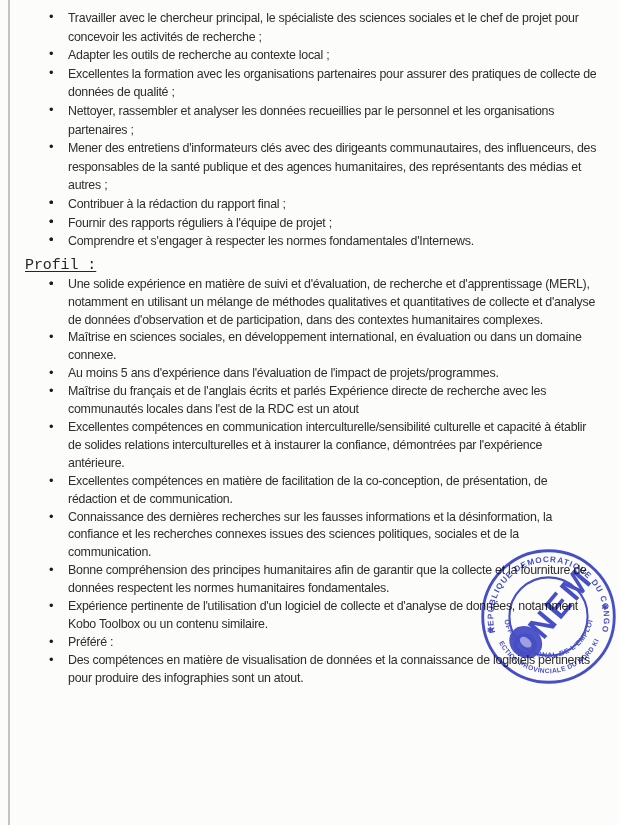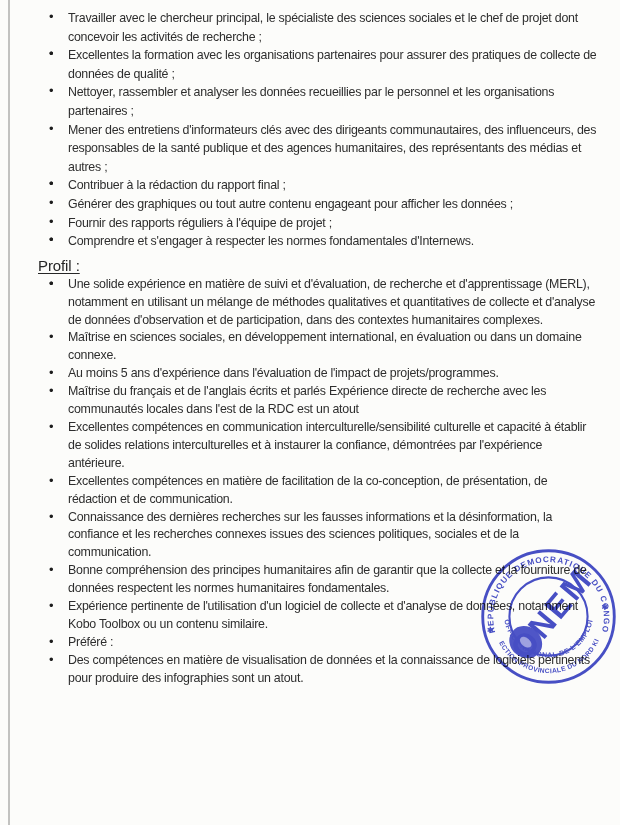--- a/index.html
+++ b/index.html
@@ -23,49 +23,50 @@
   .content{position:absolute;left:0;top:0;width:620px;}
   ul{list-style:none;margin:0;padding:0 22px 0 68px;}
   ul.resp{padding-top:9px;font-size:12.4px;line-height:18.6px;letter-spacing:-0.25px;}
   ul.profil{font-size:12.4px;line-height:17.9px;letter-spacing:-0.25px;}
   li{position:relative;}
   .bullet{
     position:absolute;left:-19px;top:-1px;
     font-size:13px;color:#1d1d1d;
   }
   .section-heading{
-    margin:6px 0 2px 38px;
+    margin:6px 0 2px 25px;
     font-size:15px;font-weight:400;
     text-decoration:underline;
     text-underline-offset:2px;
-    color:#262626;letter-spacing:-0.1px;
+    color:#262626;letter-spacing:-0.1px;font-family:Liberation Mono, monospace;
   }
   .stamp{
     position:absolute;left:477px;top:545px;
     width:143px;height:143px;
     mix-blend-mode:multiply;opacity:.93;
   }
   .stamp svg{width:100%;height:100%;color:var(--ink);}
   .stamp text{font-family:"Liberation Sans",sans-serif;fill:currentColor;}
 </style>
 </head>
 <body>
 
 <div class="edge-line"></div>
 
 <div class="content">
 
   <ul class="resp">
 
   <li>
       <span class="bullet">•</span>
-      <span>Travailler avec le chercheur principal, le spécialiste des sciences sociales et le chef de projet dont concevoir les activités de recherche ;</span>
+      <span>Travailler avec le chercheur principal, le spécialiste des sciences sociales et le chef de projet pour concevoir les activités de recherche ;</span>
     </li>
       <li>
       <span class="bullet">•</span>
+      <span>Adapter les outils de recherche au contexte local ;</span>
     </li>
       <li>
       <span class="bullet">•</span>
       <span>Excellentes la formation avec les organisations partenaires pour assurer des pratiques de collecte de données de qualité ;</span>
     </li>
       <li>
       <span class="bullet">•</span>
       <span>Nettoyer, rassembler et analyser les données recueillies par le personnel et les organisations partenaires ;</span>
     </li>
       <li>
@@ -74,21 +75,20 @@
     </li>
       <li>
       <span class="bullet">•</span>
     </li>
       <li>
       <span class="bullet">•</span>
       <span>Contribuer à la rédaction du rapport final ;</span>
     </li>
       <li>
       <span class="bullet">•</span>
-      <span>Générer des graphiques ou tout autre contenu engageant pour afficher les données ;</span>
     </li>
       <li>
       <span class="bullet">•</span>
       <span>Fournir des rapports réguliers à l'équipe de projet ;</span>
     </li>
       <li>
       <span class="bullet">•</span>
     </li>
       <li>
       <span class="bullet">•</span>

